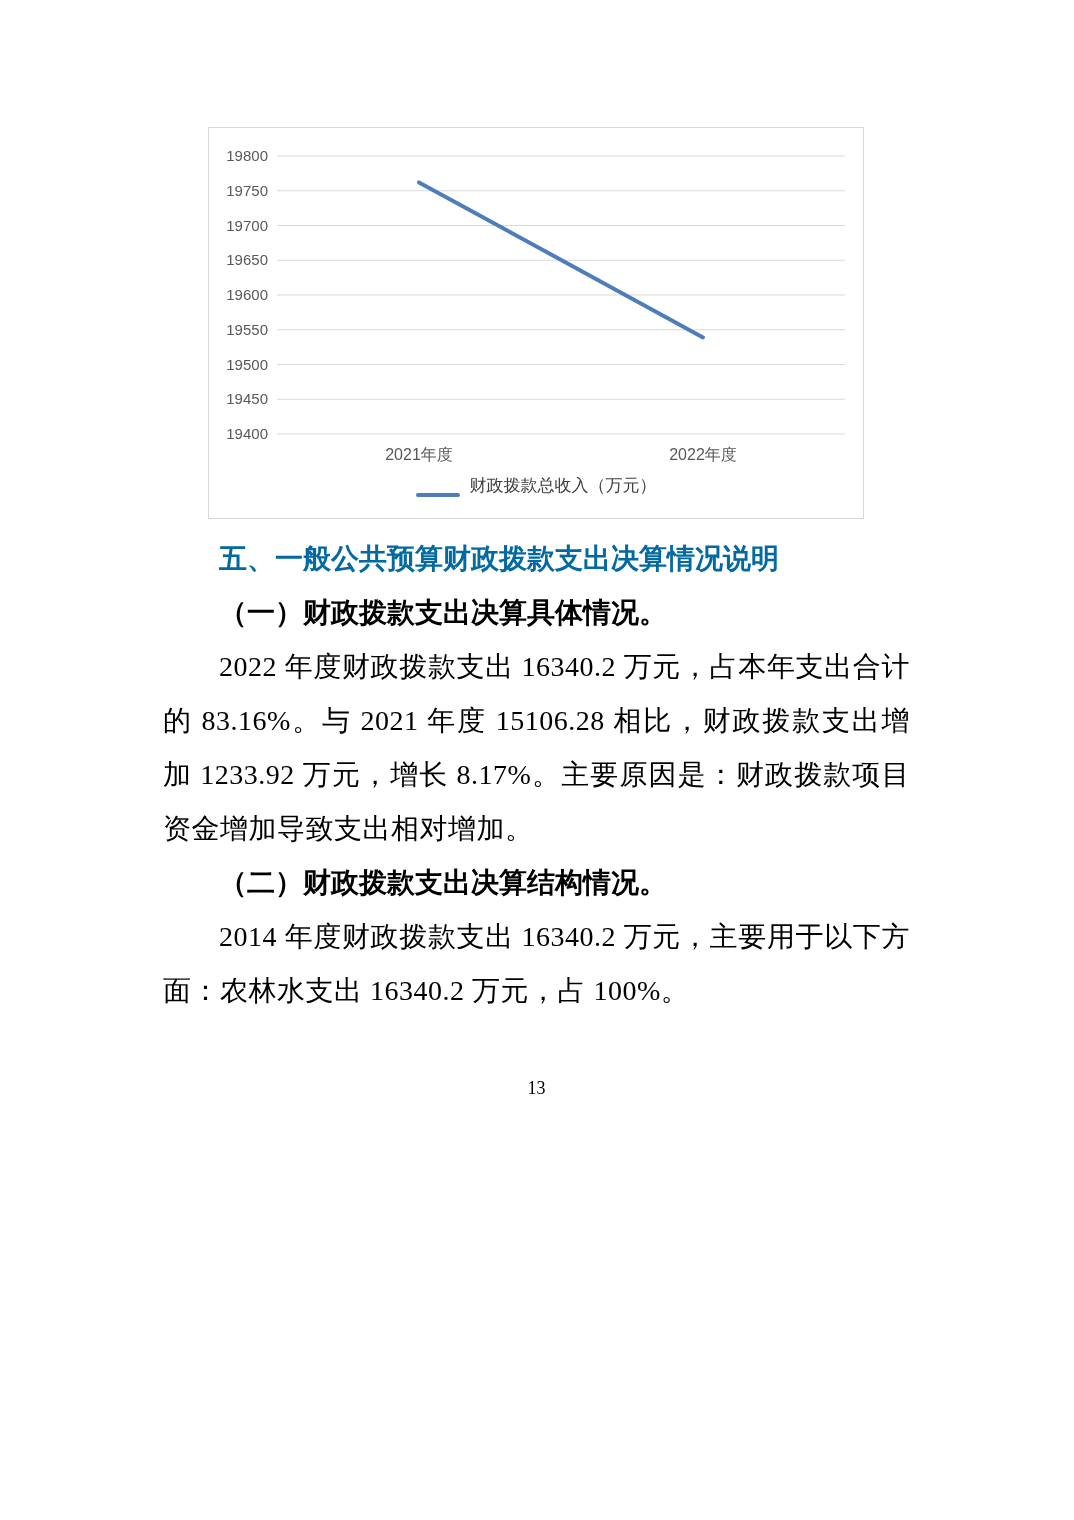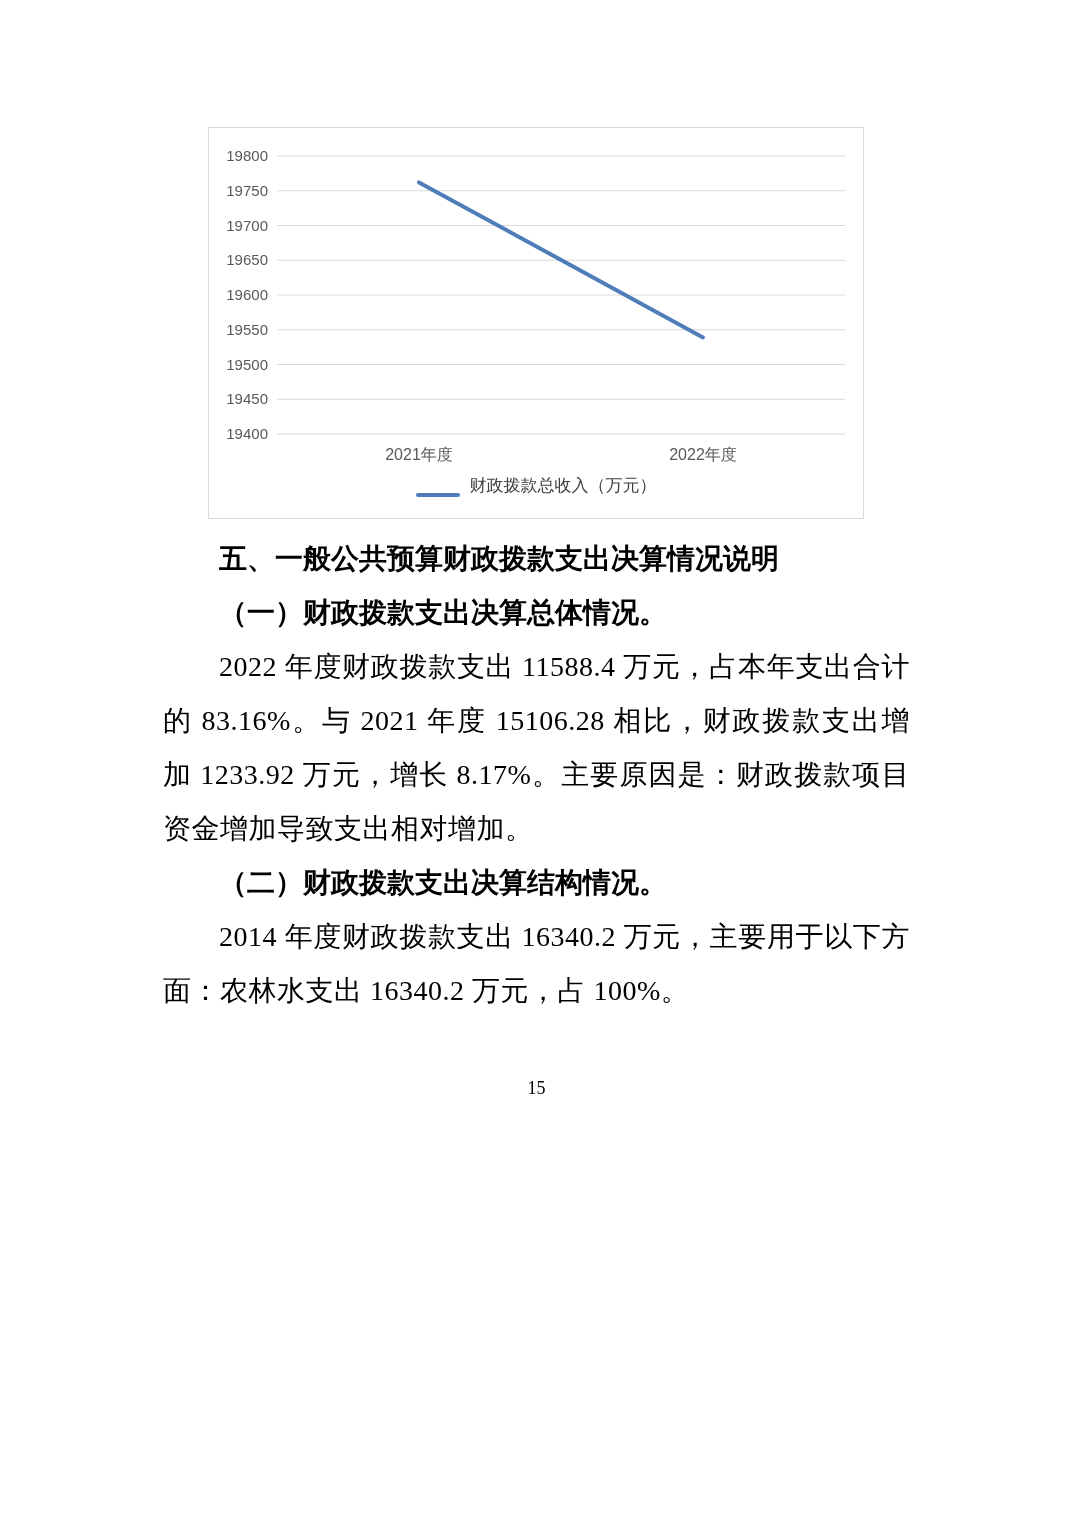--- a/index.html
+++ b/index.html
@@ -53,21 +53,21 @@
     font-size: 28px;
     line-height: 54px;
   }
   .section-heading {
     margin: 0;
     font-family: "Liberation Sans", "DejaVu Sans", sans-serif;
     font-weight: 700;
     font-size: 28px;
     line-height: 54px;
     text-indent: 2em;
-    color: #000000;
+    color: #0369a1;
   }
   .subheading {
     margin: 0;
     font-weight: 700;
     font-size: 28px;
     line-height: 54px;
     text-indent: 2em;
     color: #000000;
   }
   .paragraph {
@@ -115,22 +115,22 @@
       </svg>
     <div class="chart-legend">
       <span class="legend-swatch" id="legend-swatch" style="background: rgb(79, 125, 186);"></span>
       <span>财政拨款总收入（万元）</span>
     </div>
   </div>
 
   <div class="text-flow">
     <h1 class="section-heading">五、一般公共预算财政拨款支出决算情况说明</h1>
     <div id="text-blocks">
-        <p class="subheading">（一）财政拨款支出决算总体情况。</p>
-        <p class="paragraph">2022 年度财政拨款支出 11588.4 万元，占本年支出合计的 83.16%。与 2021 年度 15106.28 相比，财政拨款支出增加 1233.92 万元，增长 8.17%。主要原因是：财政拨款项目资金增加导致支出相对增加。</p>
+        <p class="subheading">（一）财政拨款支出决算具体情况。</p>
+        <p class="paragraph">2022 年度财政拨款支出 16340.2 万元，占本年支出合计的 83.16%。与 2021 年度 15106.28 相比，财政拨款支出增加 1233.92 万元，增长 8.17%。主要原因是：财政拨款项目资金增加导致支出相对增加。</p>
         <p class="subheading">（二）财政拨款支出决算结构情况。</p>
         <p class="paragraph">2014 年度财政拨款支出 16340.2 万元，主要用于以下方面：农林水支出 16340.2 万元，占 100%。</p>
       </div>
   </div>
 
-  <div class="page-number">15</div>
+  <div class="page-number">13</div>
 
 </div>
 
 </body></html>

